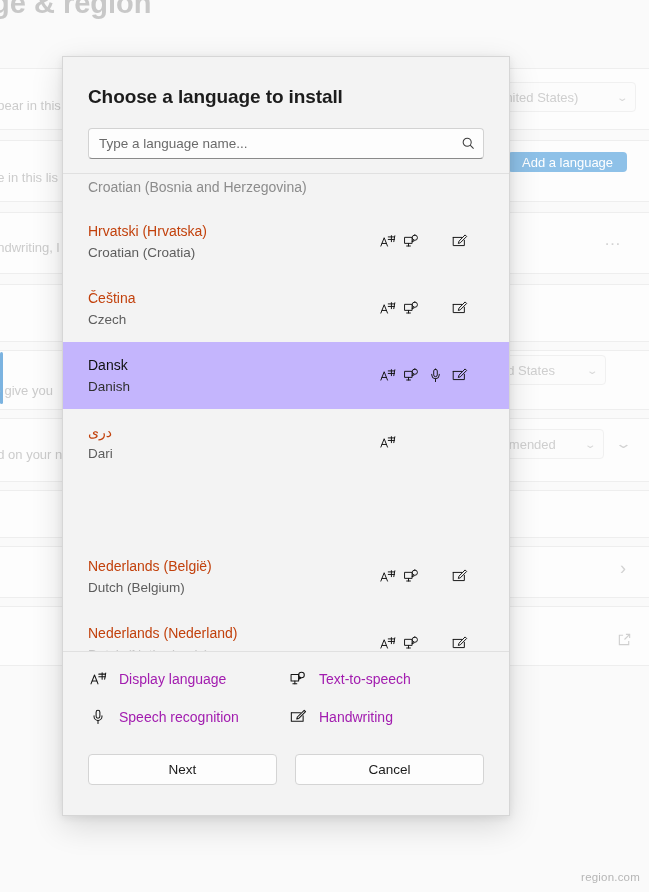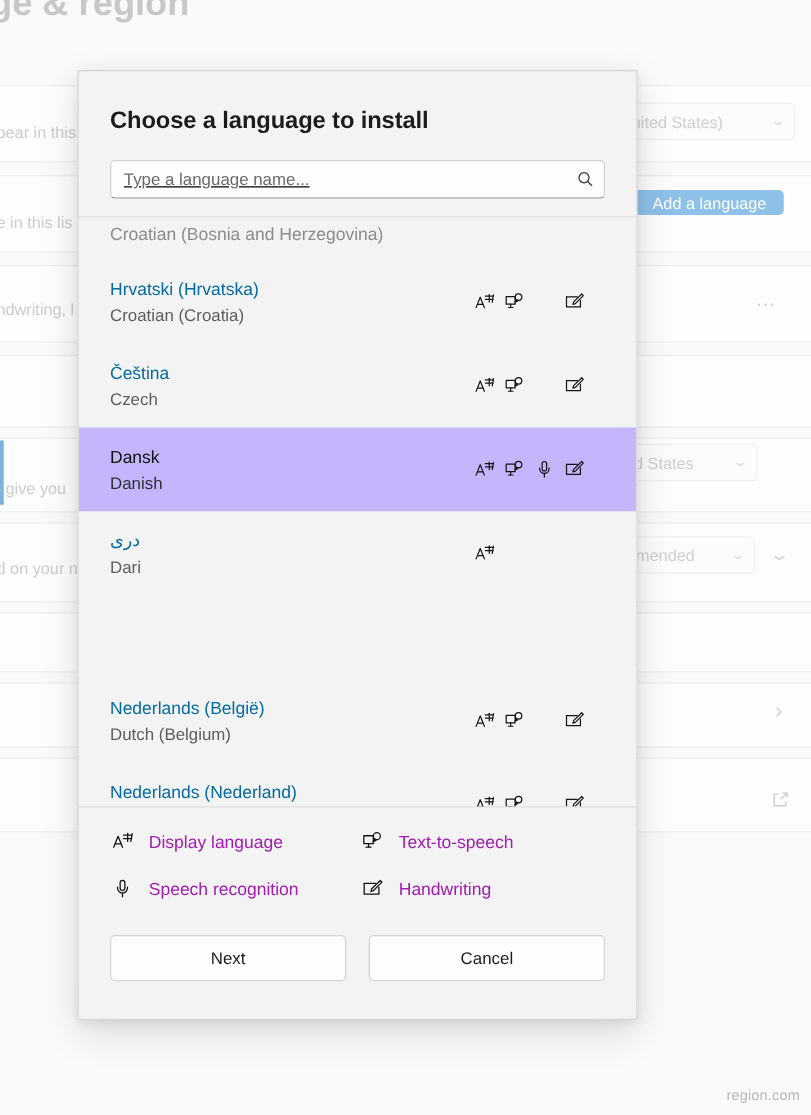--- a/index.html
+++ b/index.html
@@ -120,21 +120,20 @@
   #dialog-title {
     font-size: 19px;
     font-weight: 700;
     color: #1c1c1c;
     letter-spacing: -0.1px;
   }
 
   #search-row {
     padding: 20px 25px 14px 25px;
     flex: none;
-    text-decoration: underline;
   }
 
   #search-box {
     position: relative;
     height: 31px;
     background: #fdfdfd;
     border: 1px solid #d2d2d2;
     border-bottom-color: #8a8a8a;
     border-radius: 4px;
     display: flex;
@@ -192,21 +191,21 @@
     flex: 1;
     min-width: 0;
     display: flex;
     flex-direction: column;
     justify-content: center;
     gap: 6px;
   }
 
   .lang-native {
     font-size: 14px;
-    color: #0369a1;
+    color: #c2410c;
     white-space: nowrap;
   }
 
   .lang-native.rtl {
     direction: rtl;
     text-align: left;
     font-size: 14px;
   }
 
   .lang-english {
@@ -273,21 +272,21 @@
   
   #button-row {
     flex: none;
     display: flex;
     gap: 18px;
     padding: 27px 25px 30px 25px;
   }
 
   .dlg-btn {
     flex: 1;
-    height: 37px;
+    height: 31px;
     background: #fdfdfd;
     border: 1px solid #d4d4d4;
     border-radius: 4px;
     font-family: inherit;
     font-size: 13.5px;
     color: #1b1b1b;
     cursor: default;
   }
 
   

